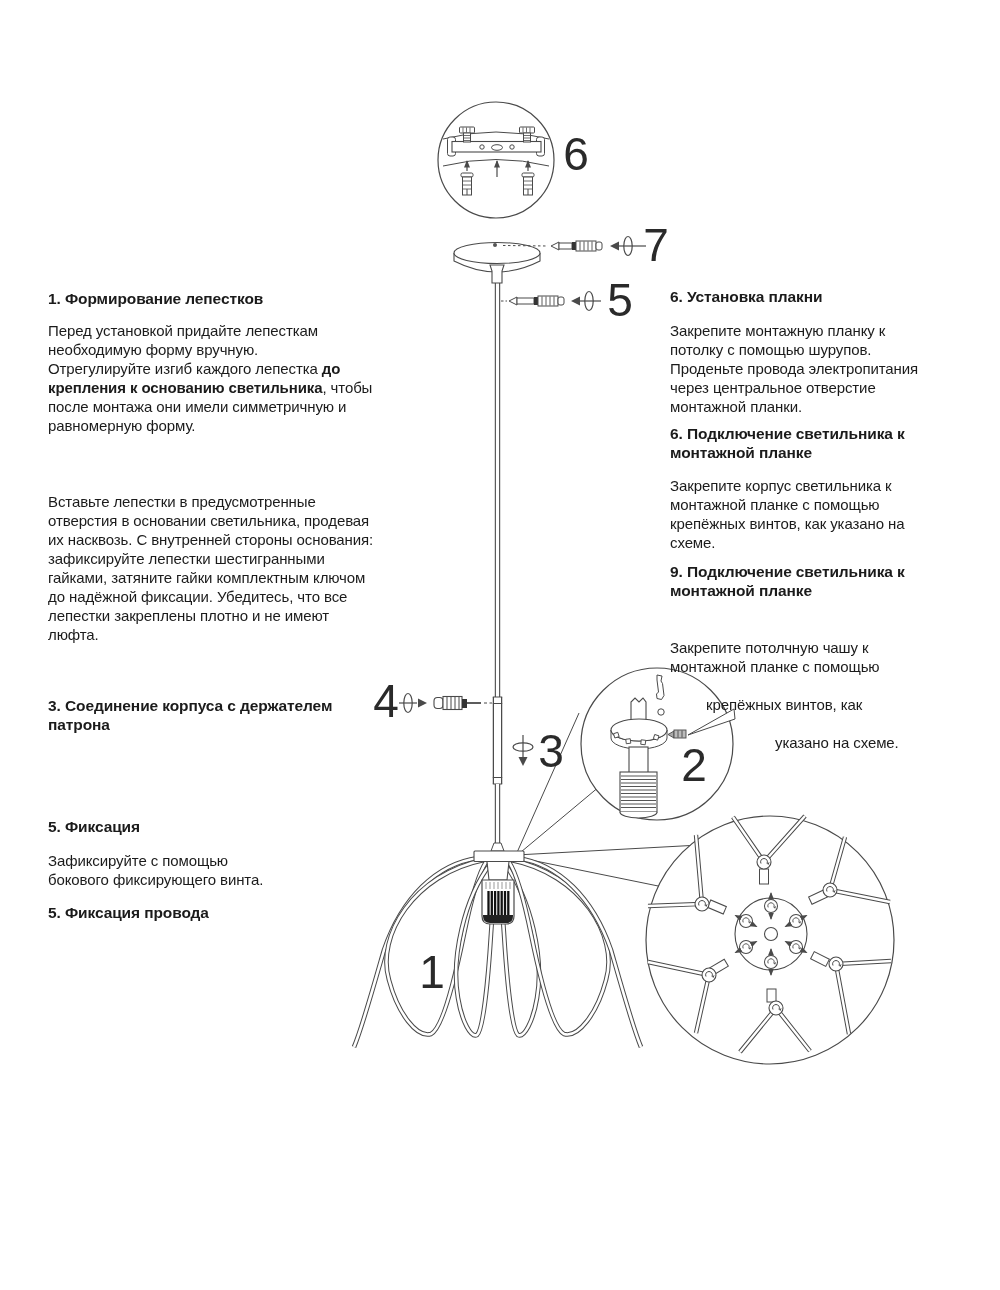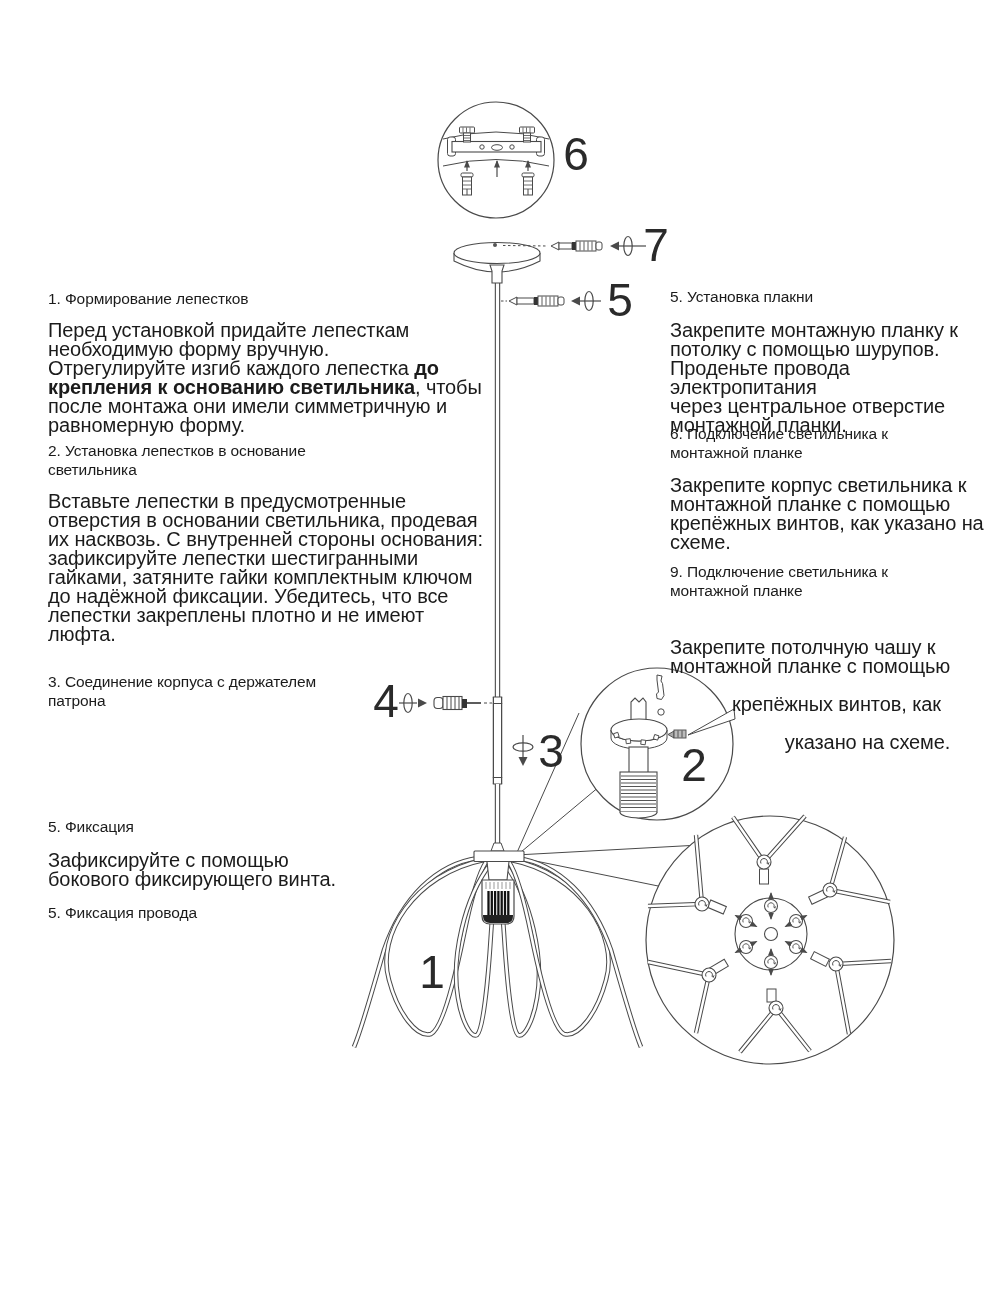--- a/index.html
+++ b/index.html
@@ -1,23 +1,23 @@
 <!DOCTYPE html>
 <html><head>
 <meta charset="utf-8">
 <style>
   html,body{margin:0;padding:0;}
   body{width:1000px;height:1290px;background:#fdfdfd;position:relative;
        font-family:"Liberation Sans", sans-serif;color:#1b1b1b;overflow:hidden;}
   .page{position:absolute;inset:0;background:#ffffff;}
   svg.art{position:absolute;left:0;top:0;}
-  .t{position:absolute;white-space:pre-line;font-size:20px;line-height:19px;letter-spacing:-0.1px;}
-  .h{font-weight:400;font-size:15.5px;}
+  .t{position:absolute;white-space:pre-line;font-size:15px;line-height:19px;letter-spacing:-0.1px;}
+  .h{font-weight:700;font-size:15.5px;}
   .b{font-weight:700;}
-  .indent1{margin-left:62px;}
+  .indent1{margin-left:36px;}
   .indent2{margin-left:105px;text-align:right;}
   text.num{font-family:"Liberation Sans", sans-serif;font-size:46px;fill:#2a2a2a;text-anchor:middle;}
 </style>
 </head>
 <body>
 
 <div class="page">
 
 <svg class="art" width="1000" height="1290" viewBox="0 0 1000 1290">
   <defs>
@@ -352,38 +352,36 @@
   </g>
 </svg>
 
 <div class="t h" style="left:48px;top:289px">1. Формирование лепестков</div>
 <div class="t" style="left:48px;top:321px"><span>Перед установкой придайте лепесткам
 необходимую форму вручную.
 Отрегулируйте изгиб каждого лепестка </span><span class="b">до
 крепления к основанию светильника</span><span>, чтобы
 после монтажа они имели симметричную и
 равномерную форму.</span></div>
-<div class="t h" style="left:48px;top:441px">2. Установка лепестков в основание
-светильника</div>
 <div class="t" style="left:48px;top:492px">Вставьте лепестки в предусмотренные
 отверстия в основании светильника, продевая
 их насквозь. С внутренней стороны основания:
 зафиксируйте лепестки шестигранными
 гайками, затяните гайки комплектным ключом
 до надёжной фиксации. Убедитесь, что все
 лепестки закреплены плотно и не имеют
 люфта.</div>
-<div class="t h" style="left:48px;top:672px">3. Соединение корпуса с держателем
+<div class="t h" style="left:48px;top:696px">3. Соединение корпуса с держателем
 патрона</div>
 <div class="t h" style="left:48px;top:817px">5. Фиксация</div>
 <div class="t" style="left:48px;top:851px">Зафиксируйте с помощью
 бокового фиксирующего винта.</div>
 <div class="t h" style="left:48px;top:903px">5. Фиксация провода</div>
 
-<div class="t h" style="left:670px;top:287px">5. Установка плакни</div>
+<div class="t h" style="left:670px;top:287px">6. Установка плакни</div>
 <div class="t" style="left:670px;top:321px">Закрепите монтажную планку к
 потолку с помощью шурупов.
 Проденьте провода электропитания
 через центральное отверстие
 монтажной планки.</div>
 <div class="t h" style="left:670px;top:424px">6. Подключение светильника к
 монтажной планке</div>
 <div class="t" style="left:670px;top:476px">Закрепите корпус светильника к
 монтажной планке с помощью
 крепёжных винтов, как указано на

